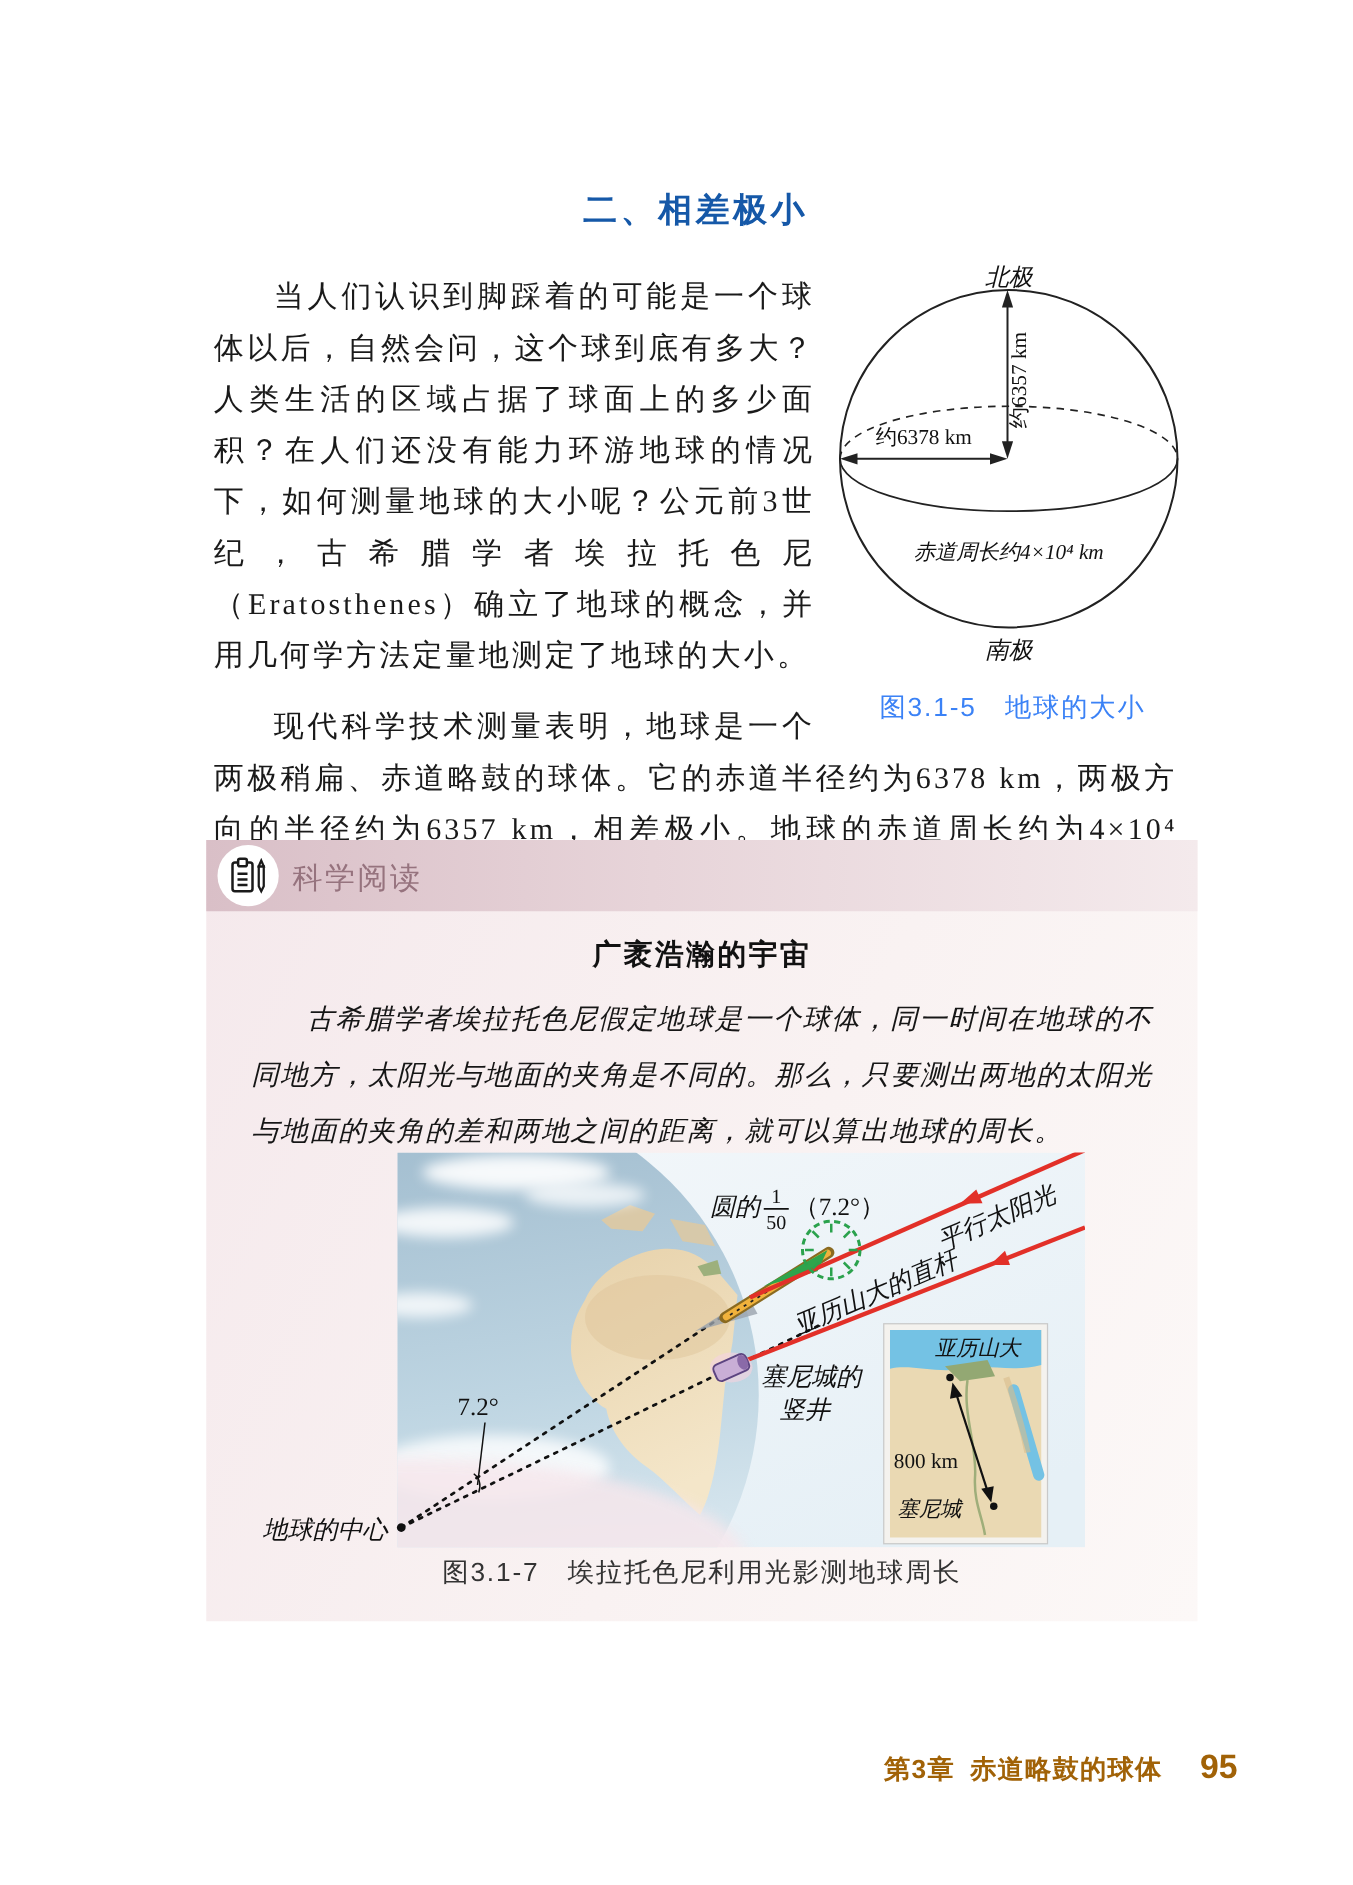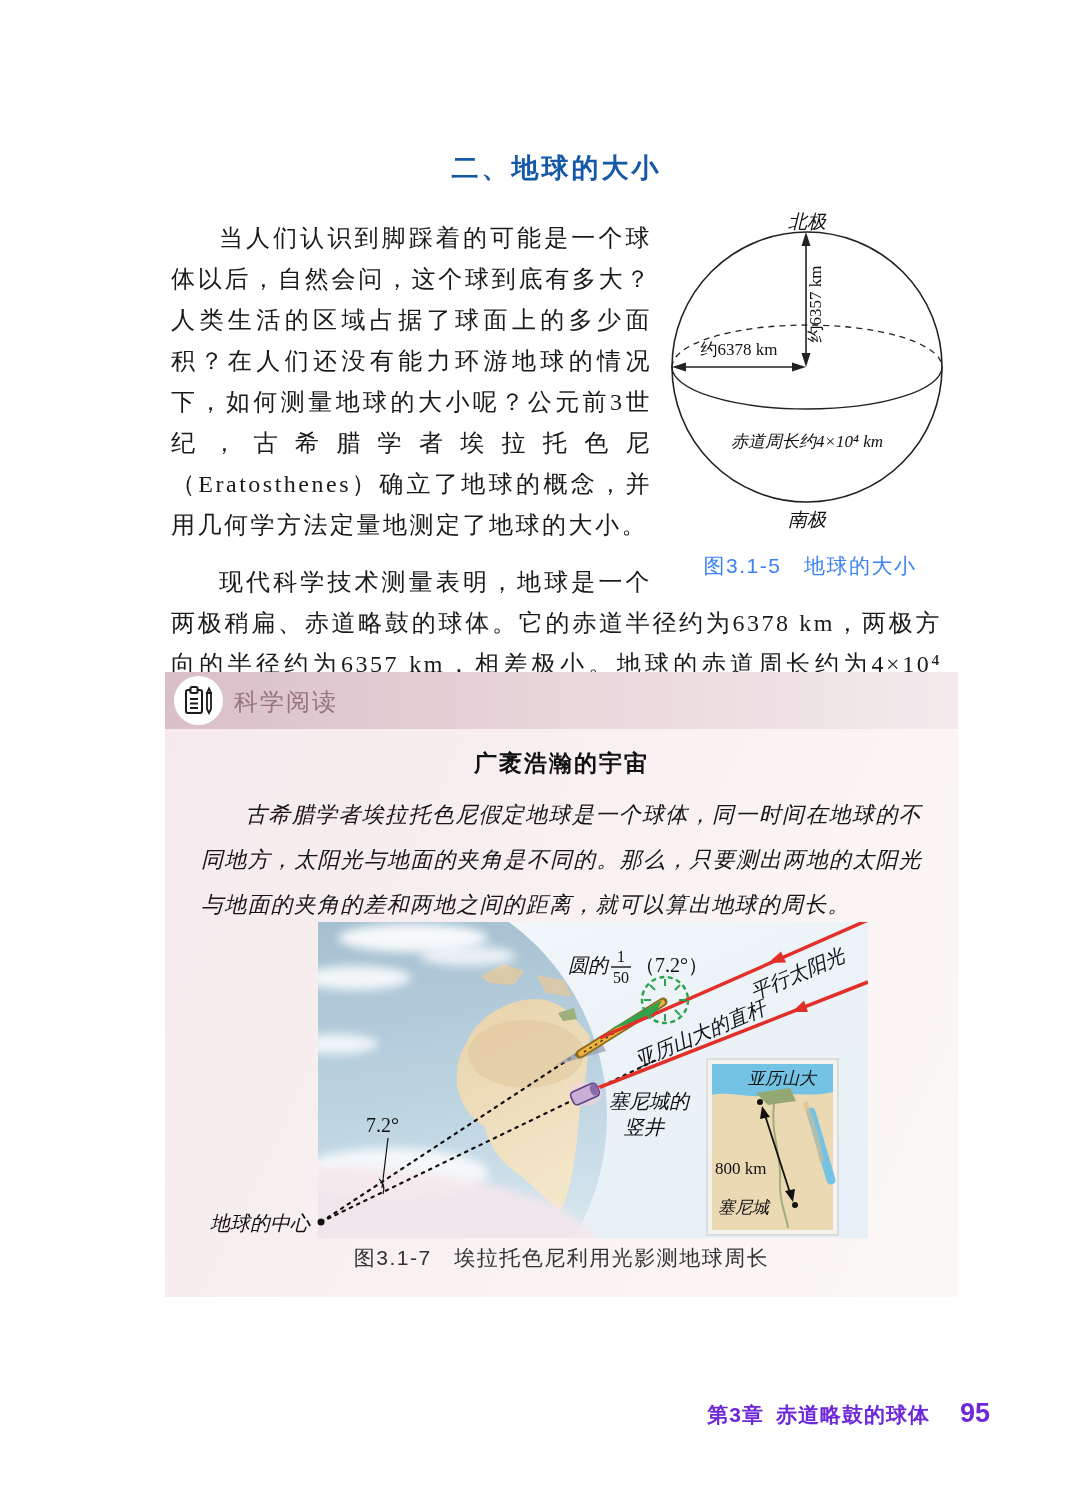--- a/index.html
+++ b/index.html
@@ -61,32 +61,32 @@
   .fig316{position:absolute;top:250px;left:33px;width:670px;height:316px;}
   .fig316-caption{
     position:absolute;top:572px;left:0;width:100%;text-align:center;
     font-family:"Liberation Sans", sans-serif;font-size:21px;color:#333;
     letter-spacing:1.5px;
   }
 
   
   .footer{
     position:absolute;top:1398px;right:92px;display:flex;align-items:baseline;
-    font-family:"Liberation Sans", sans-serif;color:#6d28d9;
+    font-family:"Liberation Sans", sans-serif;color:#a16207;
   }
   .footer .chap-label{font-weight:bold;font-size:21px;letter-spacing:1px;}
   .footer .chap-title{font-weight:bold;font-size:21px;margin-left:12px;letter-spacing:1px;}
   .footer .page-num{font-weight:bold;font-size:27px;margin-left:30px;}
 </style>
 </head>
 <body>
 
 <div class="page">
 
-  <div class="sec-heading">二、地球的大小</div>
+  <div class="sec-heading">二、相差极小</div>
 
   <div class="textcol">
 
     <figure class="fig315wrap" style="margin:2px 0 0 10px;">
       <svg width="290" height="332" viewBox="0 0 290 332">
 
         <circle cx="142" cy="163" r="135" fill="none" stroke="#222" stroke-width="1.6"></circle>
 
         <path d="M 7 163 A 135 42 0 0 1 277 163" fill="none" stroke="#222" stroke-width="1.3" stroke-dasharray="6 5"></path>
         <path d="M 7 163 A 135 42 0 0 0 277 163" fill="none" stroke="#222" stroke-width="1.4"></path>

